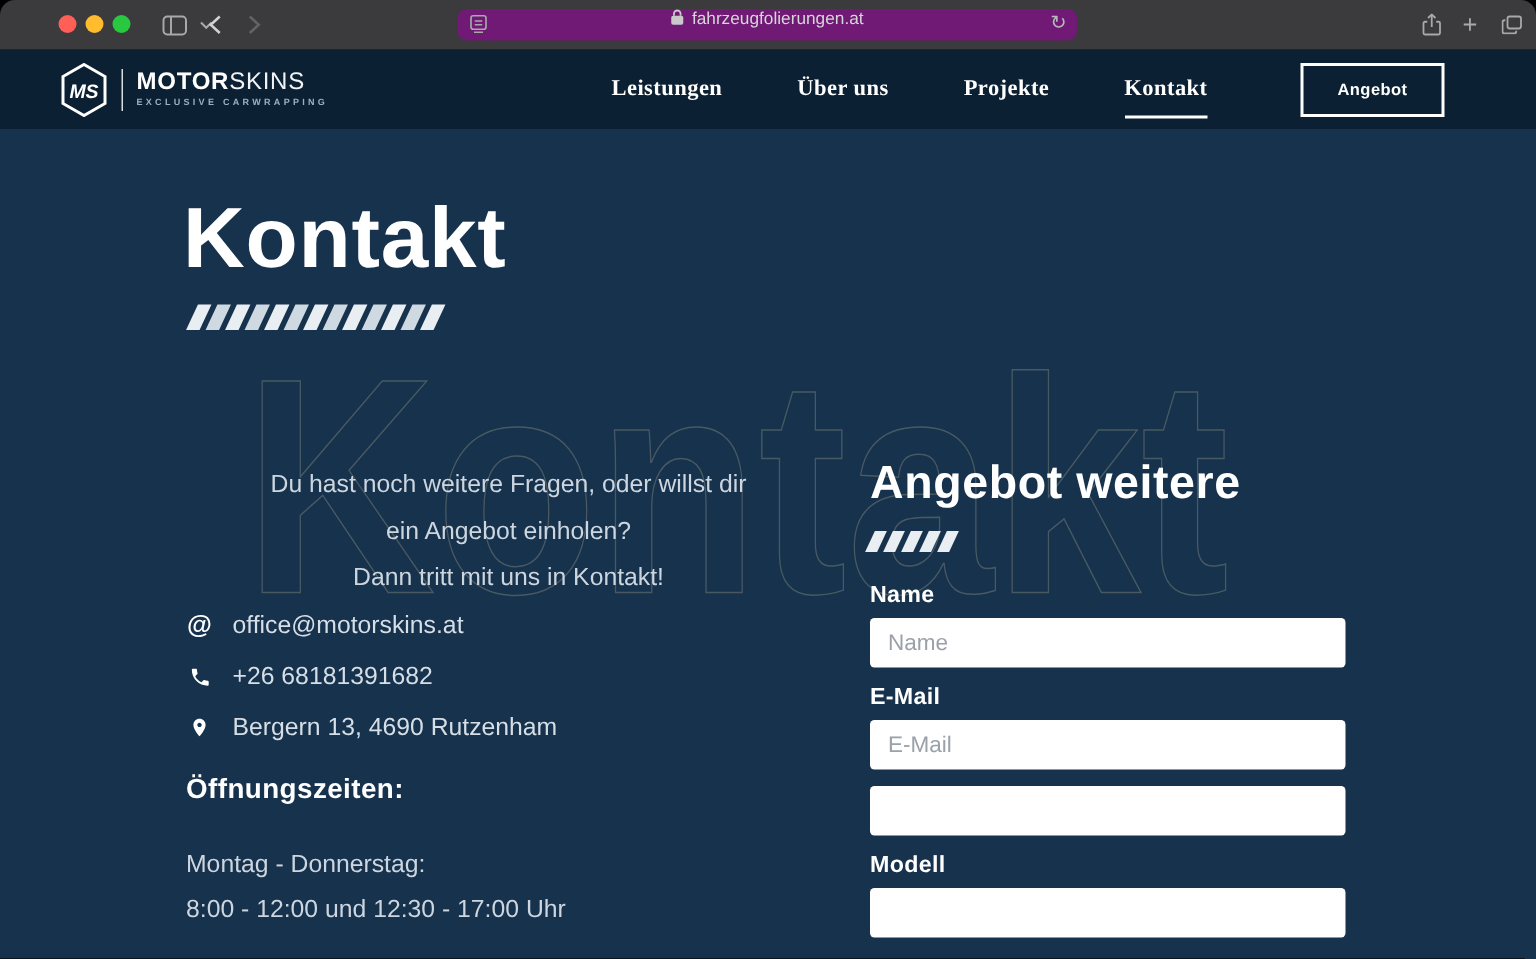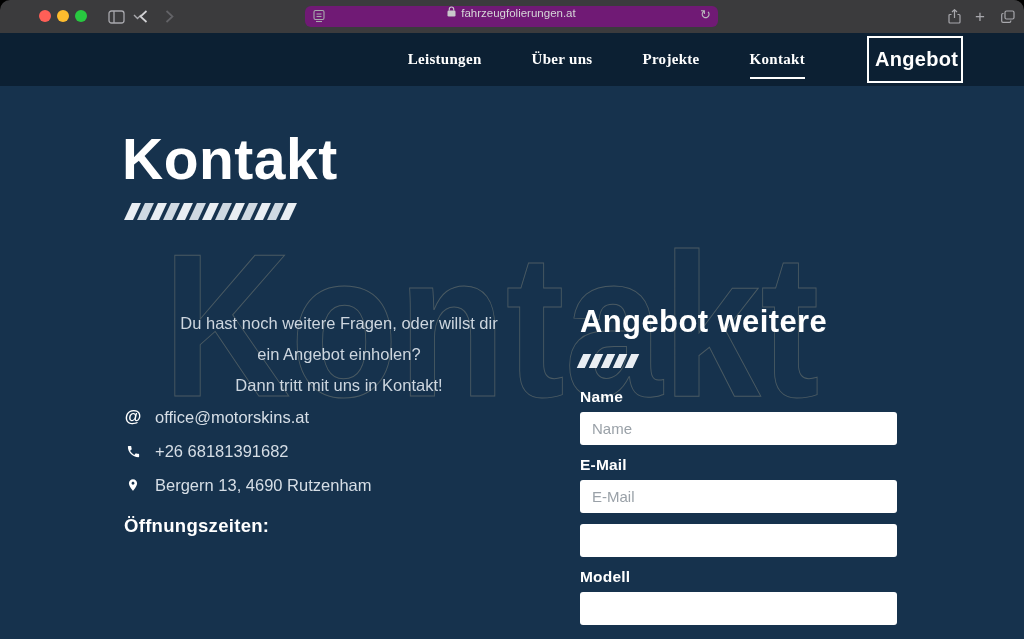--- a/index.html
+++ b/index.html
@@ -26,21 +26,21 @@
   .logo-badge svg{display:block;}
   .logo-sep{width:1px;height:28px;background:rgba(255,255,255,.85);}
   .logo-text{display:flex;flex-direction:column;line-height:1;}
   .logo-name{color:#fff;font-size:16px;letter-spacing:.5px;}
   .logo-name .b{font-weight:800;}
   .logo-name .l{font-weight:400;opacity:.95;}
   .logo-tagline{color:#9db0c0;font-size:6px;letter-spacing:2.2px;margin-top:3px;font-weight:600;}
   .nav{margin-left:auto;display:flex;align-items:center;gap:50px;}
   .nav-item{color:#fff;font-size:15px;font-weight:700;letter-spacing:.3px;background:none;border:none;padding:0;cursor:pointer;font-family:Liberation Serif, serif;}
   .nav-item.active span{display:inline-block;padding-bottom:9px;border-bottom:2px solid #fff;margin-bottom:-11px;}
-  .cta-btn{margin-left:62px;width:96px;height:47px;background:transparent;border:2px solid #fff;color:#fff;font-size:20px;font-weight:700;letter-spacing:.3px;font-family:inherit;cursor:pointer;}
+  .cta-btn{margin-left:62px;width:96px;height:36px;background:transparent;border:2px solid #fff;color:#fff;font-size:11px;font-weight:700;letter-spacing:.3px;font-family:inherit;cursor:pointer;}
 
   
   .main{flex:1;background:#16324d;position:relative;overflow:hidden;color:#fff;}
   .watermark{position:absolute;left:163px;top:136px;font-size:205px;font-weight:700;line-height:1;color:transparent;-webkit-text-stroke:1px rgba(183,173,143,.32);transform:scaleX(.86);transform-origin:left top;white-space:nowrap;pointer-events:none;}
   .page-title{position:absolute;left:122px;top:40px;font-size:57px;font-weight:700;letter-spacing:.5px;color:#fff;margin:0;}
   .dash-row{display:flex;}
   .dash-row i{display:block;background:#e9eef3;transform:skewX(-25deg);}
   .title-dashes{position:absolute;left:128px;top:117px;}
   .title-dashes i{width:9px;height:17px;margin-right:4px;}
   .title-dashes i:nth-child(even){background:#cfd9e2;}
@@ -131,20 +131,33 @@
     <button class="chrome-btn" style="left:970px;width:20px;font-size:17px;font-weight:300;">+</button>
     <button class="chrome-btn" style="left:997px;width:22px;">
       <svg width="14" height="13" viewBox="0 0 14 13" fill="none" stroke="#a8a8ad" stroke-width="1.2">
         <rect x="4" y="1" width="9" height="8" rx="1.5"></rect>
           <path d="M2.5 3.5H2a1.3 1.3 0 0 0-1.3 1.3V11A1.3 1.3 0 0 0 2 12.3h6.5A1.3 1.3 0 0 0 9.8 11v-.5"></path>
       </svg>
     </button>
   </div>
 
   <div class="site-header">
+    <div class="logo">
+      <span class="logo-badge">
+        <svg width="32" height="36" viewBox="0 0 32 36">
+          <polygon points="16,1 30,9 30,27 16,35 2,27 2,9" fill="none" stroke="#fff" stroke-width="2"></polygon>
+          <text x="16" y="23" text-anchor="middle" font-size="13" font-weight="800" font-style="italic" fill="#fff" font-family="Liberation Sans, sans-serif">MS</text>
+        </svg>
+      </span>
+      <span class="logo-sep"></span>
+      <span class="logo-text">
+        <span class="logo-name"><span class="b">MOTOR</span><span class="l">SKINS</span></span>
+        <span class="logo-tagline">EXCLUSIVE CARWRAPPING</span>
+      </span>
+    </div>
     <nav class="nav">
       <button class="nav-item"><span>Leistungen</span></button>
       <button class="nav-item"><span>Über uns</span></button>
       <button class="nav-item"><span>Projekte</span></button>
       <button class="nav-item active"><span>Kontakt</span></button>
     </nav>
     <button class="cta-btn">Angebot</button>
   </div>
 
   <div class="main">
@@ -189,20 +202,24 @@
         <a class="contact-row">
           <span class="c-icon">
             <svg width="14" height="16" viewBox="0 0 24 24" fill="#fff">
                 <path d="M12 2C8.1 2 5 5.1 5 9c0 5.2 7 13 7 13s7-7.8 7-13c0-3.9-3.1-7-7-7zm0 9.5c-1.4 0-2.5-1.1-2.5-2.5S10.6 6.5 12 6.5s2.5 1.1 2.5 2.5-1.1 2.5-2.5 2.5z"></path>
               </svg>
           </span>
           <span>Bergern 13, 4690 Rutzenham</span>
         </a>
       </div>
       <div class="hours-title">Öffnungszeiten:</div>
+      <div class="hours-lines">
+        <div>Montag - Donnerstag:</div>
+        <div>8:00 - 12:00 und 12:30 - 17:00 Uhr</div>
+      </div>
     </div>
 
     <div class="col-right">
       <h2 class="form-title">Angebot weitere</h2>
       <div class="dash-row form-dashes">
         <i></i>
           <i></i>
           <i></i>
           <i></i>
           <i></i>

